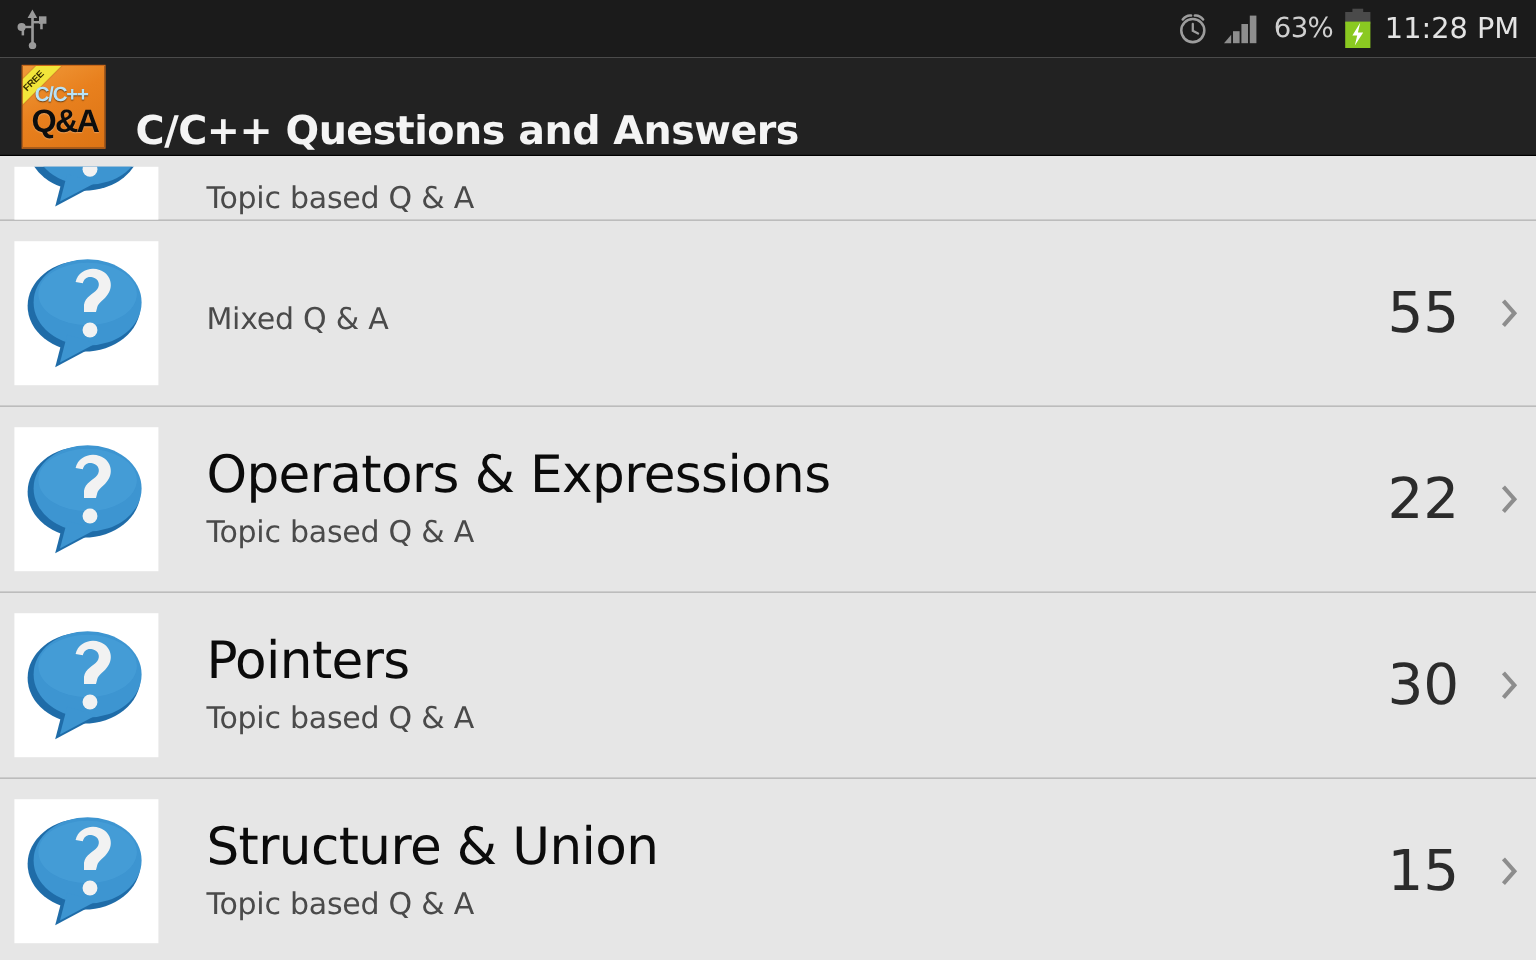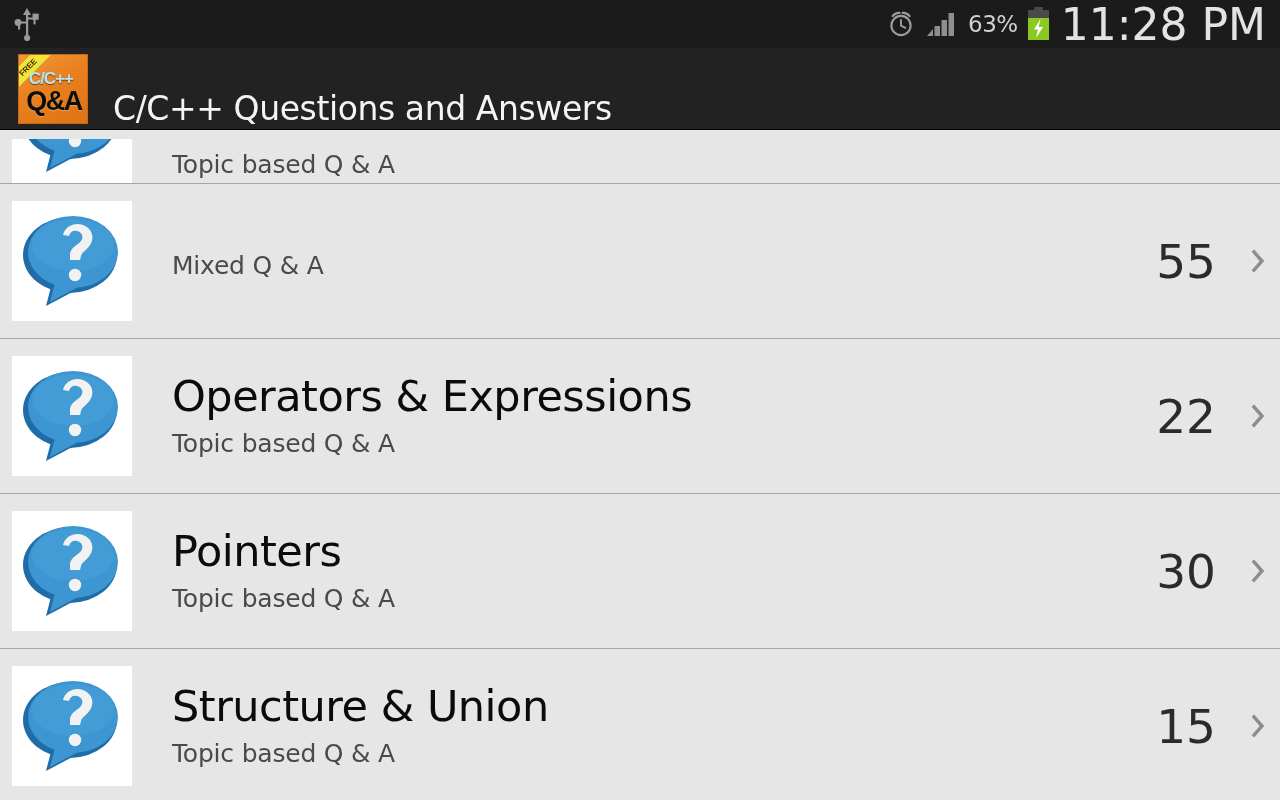--- a/index.html
+++ b/index.html
@@ -26,21 +26,21 @@
   .usb-icon{ width:30px; height:34px; display:block; }
   .alarm-icon{ width:30px; height:30px; display:block; }
   .signal-icon{ width:34px; height:28px; display:block; }
   .batt-icon{ width:23px; height:34px; display:block; }
 
   .sb-pct{
     color:#cfcfcf; font-size:23px; letter-spacing:-0.5px;
     font-family:"DejaVu Sans", sans-serif;
   }
   .sb-clock{
-    color:#e3e3e3; font-size:44px; letter-spacing:0px;
+    color:#e3e3e3; font-size:24px; letter-spacing:0px;
     font-family:"DejaVu Sans", sans-serif; font-weight:400;
     margin-left:2px;
   }
 
   
   .actionbar{
     position:relative;
     height:82px; width:100%;
     background:#222222;
     display:flex; align-items:center;
@@ -77,21 +77,21 @@
     position:absolute; top:31px; left:2px; right:0;
     text-align:center; font-size:27px; font-weight:bold;
     color:#0d0d0d; font-family:"Liberation Sans", sans-serif;
     text-shadow:0 1px 1px rgba(255,255,255,.28); letter-spacing:-1.5px;
   }
   .app-title{
     color:#f4f4f4;
     font-size:33px;
     margin-left:25px;
     font-family:"DejaVu Sans", sans-serif;
-    font-weight:400;
+    font-weight:700;
     letter-spacing:-0.4px;
     white-space:nowrap;
     margin-top:40px;
   }
 
   
   .list{
     position:absolute; left:0; top:130px;
     width:1280px; height:670px;
     background:#e6e6e6;

